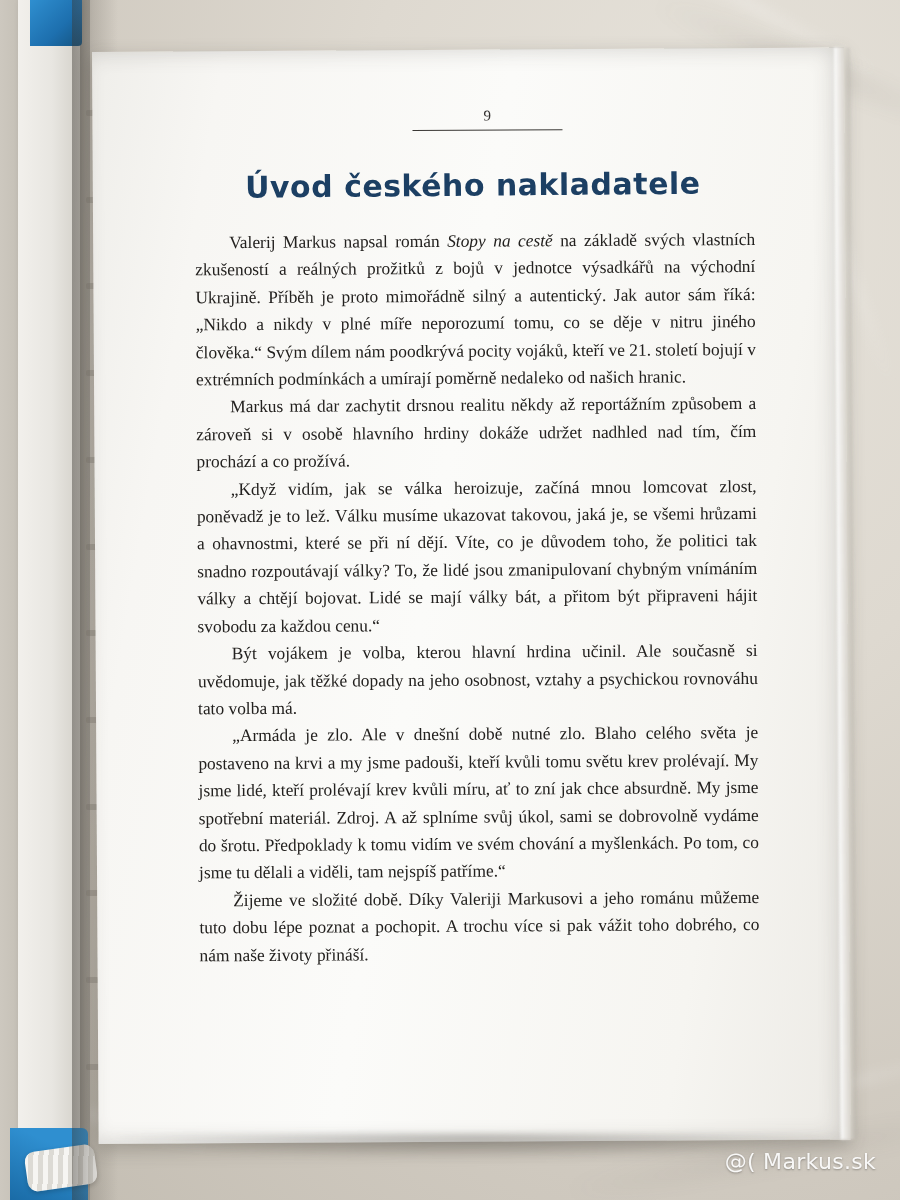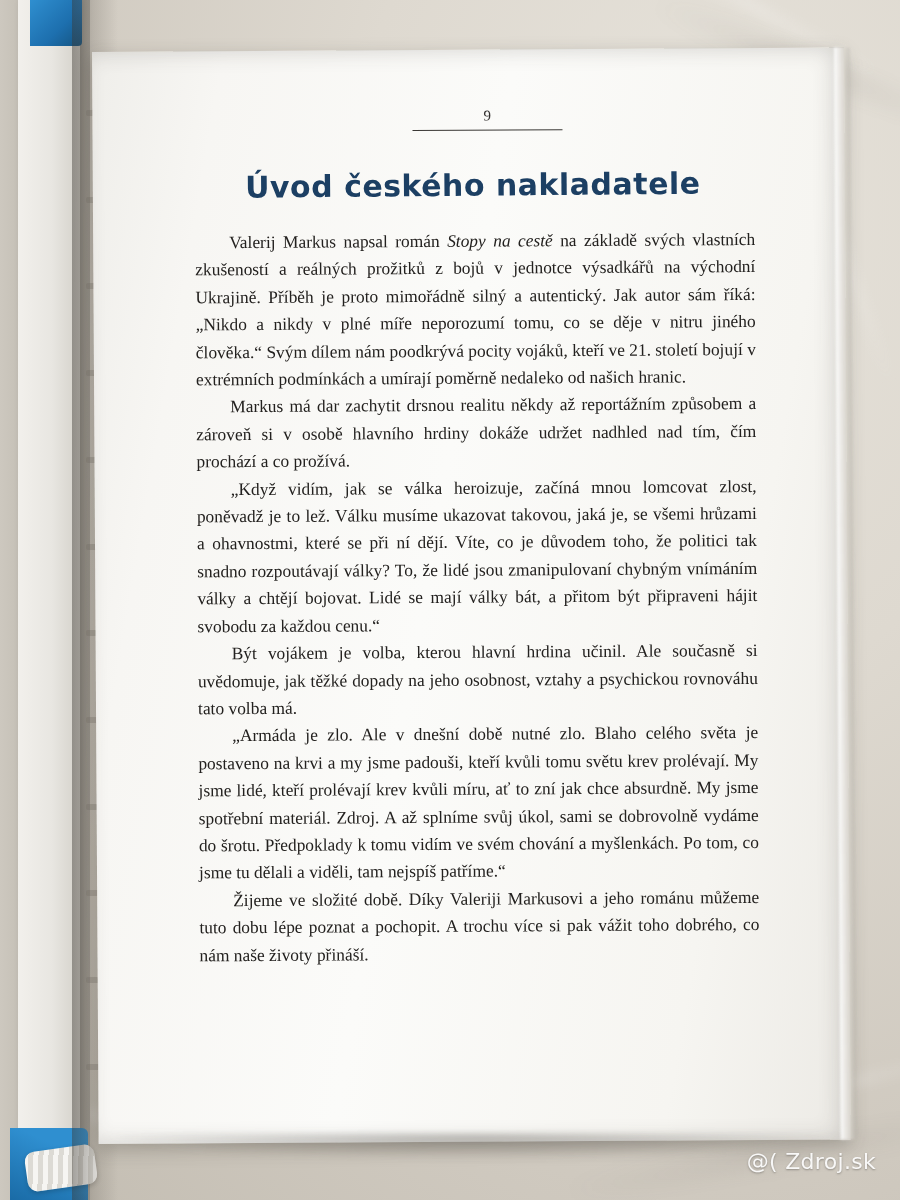--- a/index.html
+++ b/index.html
@@ -252,14 +252,14 @@
         <p>Být vojákem je volba, kterou hlavní hrdina učinil. Ale současně si uvědomuje, jak těžké dopady na jeho osobnost, vztahy a psychickou rovnováhu tato volba má.</p>
         <p>„Armáda je zlo. Ale v dnešní době nutné zlo. Blaho celého světa je postaveno na krvi a my jsme padouši, kteří kvůli tomu světu krev prolévají. My jsme lidé, kteří prolévají krev kvůli míru, ať to zní jak chce absurdně. My jsme spotřební materiál. Zdroj. A až splníme svůj úkol, sami se dobrovolně vydáme do šrotu. Předpoklady k tomu vidím ve svém chování a myšlenkách. Po tom, co jsme tu dělali a viděli, tam nejspíš patříme.“</p>
         <p>Žijeme ve složité době. Díky Valeriji Markusovi a jeho románu můžeme tuto dobu lépe poznat a pochopit. A trochu více si pak vážit toho dobrého, co nám naše životy přináší.</p>
       </div>
 
     </div>
     <div class="page-edge"></div>
   </div>
   <div class="page-bottom-shadow"></div>
 
-  <div class="watermark">@( Zdroj.sk</div>
+  <div class="watermark">@( Markus.sk</div>
 </div>
 
 </body></html>

